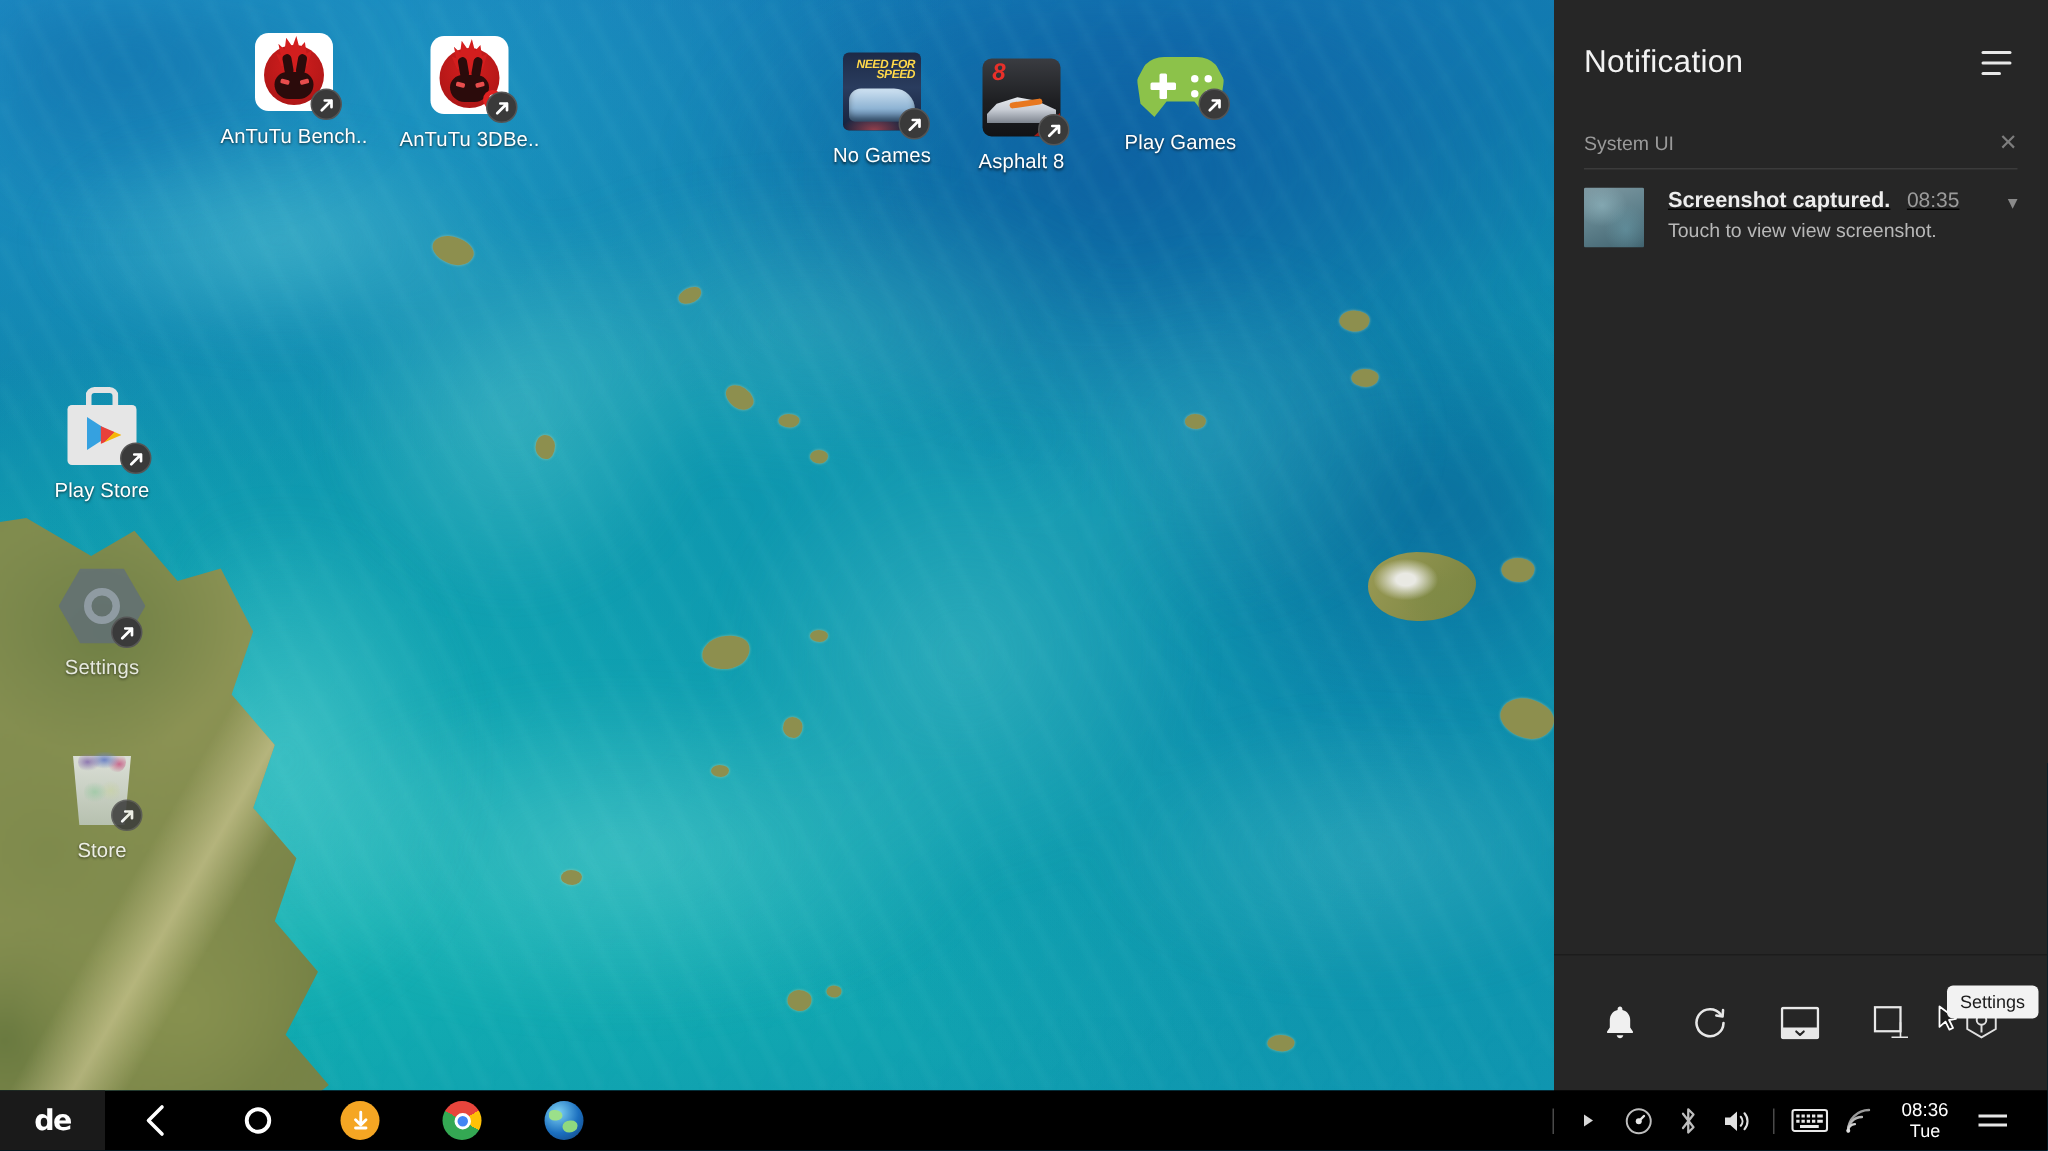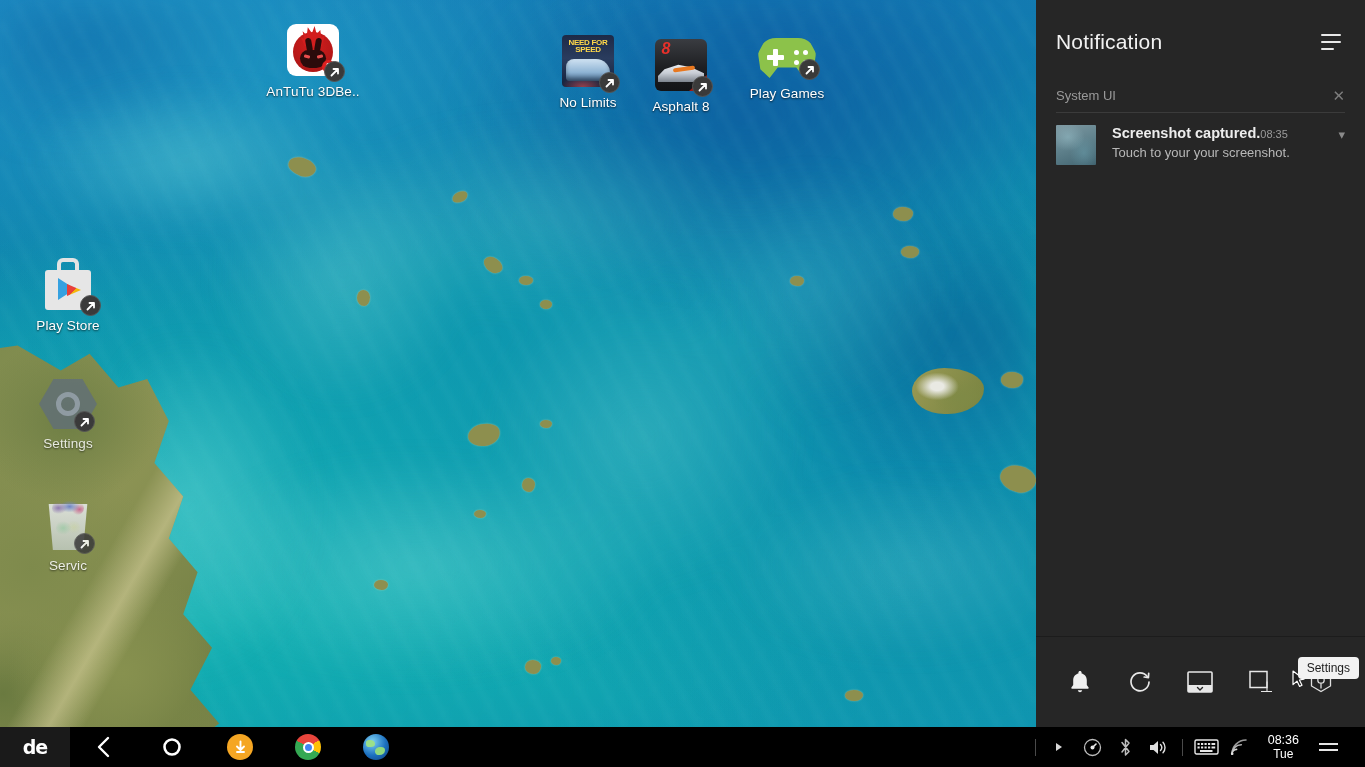--- a/index.html
+++ b/index.html
@@ -217,22 +217,22 @@
     background:
       radial-gradient(ellipse 50% 60% at 30% 50%, rgba(150,200,160,.7), transparent 70%),
       radial-gradient(ellipse 45% 60% at 75% 45%, rgba(200,210,160,.6), transparent 70%);
     border-radius: 7px;
   }
 
   
   .ico-nfs { background: linear-gradient(180deg,#1d2a47 0%, #2a3c5e 45%, #14203a 100%); }
   .ico-nfs .nfstext {
     position: absolute; left: 4px; top: 4px; right: 4px; height: 14px;
-    color: #ffd84a; font-size: 8px; font-weight: bold; 
-    line-height: 7px; letter-spacing: -0.3px; text-align: center;
+    color: #ffd84a; font-size: 8px; font-weight: bold; font-style: italic;
+    line-height: 7px; letter-spacing: -0.3px; text-align: right;
   }
   .ico-nfs .car {
     position: absolute; left: 4px; bottom: 6px; width: 44px; height: 22px;
     background: linear-gradient(180deg,#cfe2f2 0%, #8fb4d4 60%, #4a6e94 100%);
     border-radius: 8px 14px 4px 4px;
     box-shadow: inset 0 -3px 4px rgba(0,0,0,.35);
   }
   .ico-nfs .glow { position: absolute; left: 0; bottom: 0; width: 52px; height: 16px; background: radial-gradient(ellipse 60% 100% at 40% 100%, rgba(255,90,90,.55), transparent 70%); }
 
   
@@ -293,23 +293,23 @@
 
   .np-item { display: flex; align-items: flex-start; padding: 12px 0 0 0; cursor: pointer; }
   .np-thumb {
     width: 40px; height: 40px; flex: 0 0 40px; border-radius: 1px;
     background:
       radial-gradient(ellipse 60% 50% at 30% 30%, rgba(150,190,200,.55), transparent 70%),
       radial-gradient(ellipse 50% 60% at 70% 70%, rgba(110,165,180,.45), transparent 70%),
       linear-gradient(160deg,#7f99a2 0%, #5f818c 50%, #41636f 100%);
   }
   .np-body { flex: 1; padding-left: 16px; }
-  .np-row1 { display: flex; align-items: baseline; }
+  .np-row1 { display: flex; align-items: baseline; text-decoration: underline; }
   .np-item-title { color: #ededed; font-size: 14.5px; font-weight: bold; }
-  .np-item-time { color: #9b9b9b; font-size: 11px; }
+  .np-item-time { color: #9b9b9b; font-size: 14px; margin-left: 11px; }
   .np-item-sub { color: #b8b8b8; font-size: 13px; margin-top: 4px; }
   .np-chevron { color: #8a8a8a; font-size: 13px; margin-left: 8px; align-self: flex-start; padding-top: 2px; cursor: pointer; }
 
   .np-spacer { flex: 1; }
   .np-footer {
     height: 91px; border-top: 1px solid #1c1c1c;
     display: flex; align-items: center; justify-content: space-around;
     padding: 0 14px; position: relative;
   }
   .np-fbtn { width: 42px; height: 42px; display: flex; align-items: center; justify-content: center; cursor: pointer; position: relative; }
@@ -399,20 +399,39 @@
     <div class="isle" style="left:551px;top:657px;width:10px;height:8px"></div>
     <div class="isle" style="left:845px;top:690px;width:18px;height:11px"></div>
     <div class="isle" style="left:790px;top:276px;width:14px;height:10px"></div>
     <div class="isle" style="left:893px;top:207px;width:20px;height:14px"></div>
     <div class="isle" style="left:901px;top:246px;width:18px;height:12px"></div>
     <div class="isle" style="left:1001px;top:372px;width:22px;height:16px"></div>
     <div class="isle" style="left:1000px;top:466px;width:36px;height:26px;transform:rotate(14deg)"></div>
     <div class="isle-big" style="left:912px;top:368px;width:72px;height:46px"></div>
 
 
+    <div class="dicon" style="left:136px;top:22px">
+      <div class="glyphwrap">
+        <div class="ico-box ico-antutu">
+          <div class="circle"></div>
+            <div class="flame"></div>
+          <div class="ear-l"></div>
+            <div class="ear-r"></div>
+            <div class="face"></div>
+          <div class="eye l"></div>
+            <div class="eye r"></div>
+        </div>
+        <div class="shortcut-badge">
+          <svg viewBox="0 0 12 12">
+              <path d="M2.5 9.5L9 3M4.5 3H9v4.5" stroke="#fff" stroke-width="1.8" fill="none" stroke-linecap="round" stroke-linejoin="round"></path>
+            </svg>
+        </div>
+      </div>
+      <span class="label">AnTuTu Bench..</span>
+    </div>
 
     <div class="dicon" style="left:253px;top:24px">
       <div class="glyphwrap">
         <div class="ico-box ico-antutu">
           <div class="circle"></div>
             <div class="flame"></div>
           <div class="ear-l"></div>
             <div class="ear-r"></div>
             <div class="face"></div>
           <div class="eye l"></div>
@@ -434,21 +453,21 @@
           <div class="nfstext">NEED FOR<br>SPEED</div>
           <div class="glow"></div>
           <div class="car"></div>
         </div>
         <div class="shortcut-badge">
           <svg viewBox="0 0 12 12">
               <path d="M2.5 9.5L9 3M4.5 3H9v4.5" stroke="#fff" stroke-width="1.8" fill="none" stroke-linecap="round" stroke-linejoin="round"></path>
             </svg>
         </div>
       </div>
-      <span class="label">No Limits</span>
+      <span class="label">No Games</span>
     </div>
 
     <div class="dicon" style="left:621px;top:39px">
       <div class="glyphwrap">
         <div class="ico-box ico-asph" style="border-radius:6px">
           <div class="eight">8</div>
           <div class="acar"></div>
           <div class="stripe"></div>
           <div class="redcorner"></div>
         </div>
@@ -520,21 +539,21 @@
           <div class="can"></div>
             <div class="crumple"></div>
             <div class="crumple2"></div>
         </div>
         <div class="shortcut-badge" style="right:-4px;bottom:-4px;opacity:.85">
           <svg viewBox="0 0 12 12">
               <path d="M2.5 9.5L9 3M4.5 3H9v4.5" stroke="#fff" stroke-width="1.8" fill="none" stroke-linecap="round" stroke-linejoin="round"></path>
             </svg>
         </div>
       </div>
-      <span class="label" style="opacity:.85">Servic</span>
+      <span class="label" style="opacity:.85">Store</span>
     </div>
   </div>
 
   <div id="notif-panel">
     <div class="np-header">
       <div class="np-title">Notification</div>
       <div class="np-menu-icon">
         <i></i>
           <i></i>
           <i></i>
@@ -548,21 +567,21 @@
       </div>
       <div class="np-divider"></div>
 
       <div class="np-item">
         <div class="np-thumb"></div>
         <div class="np-body">
           <div class="np-row1">
             <span class="np-item-title">Screenshot captured.</span>
             <span class="np-item-time">08:35</span>
           </div>
-          <div class="np-item-sub">Touch to your your screenshot.</div>
+          <div class="np-item-sub">Touch to view view screenshot.</div>
         </div>
         <div class="np-chevron">▾</div>
       </div>
     </div>
 
     <div class="np-spacer"></div>
 
     <div class="np-footer">
       <div class="np-fbtn">
         <svg width="24" height="26" viewBox="0 0 24 26">

